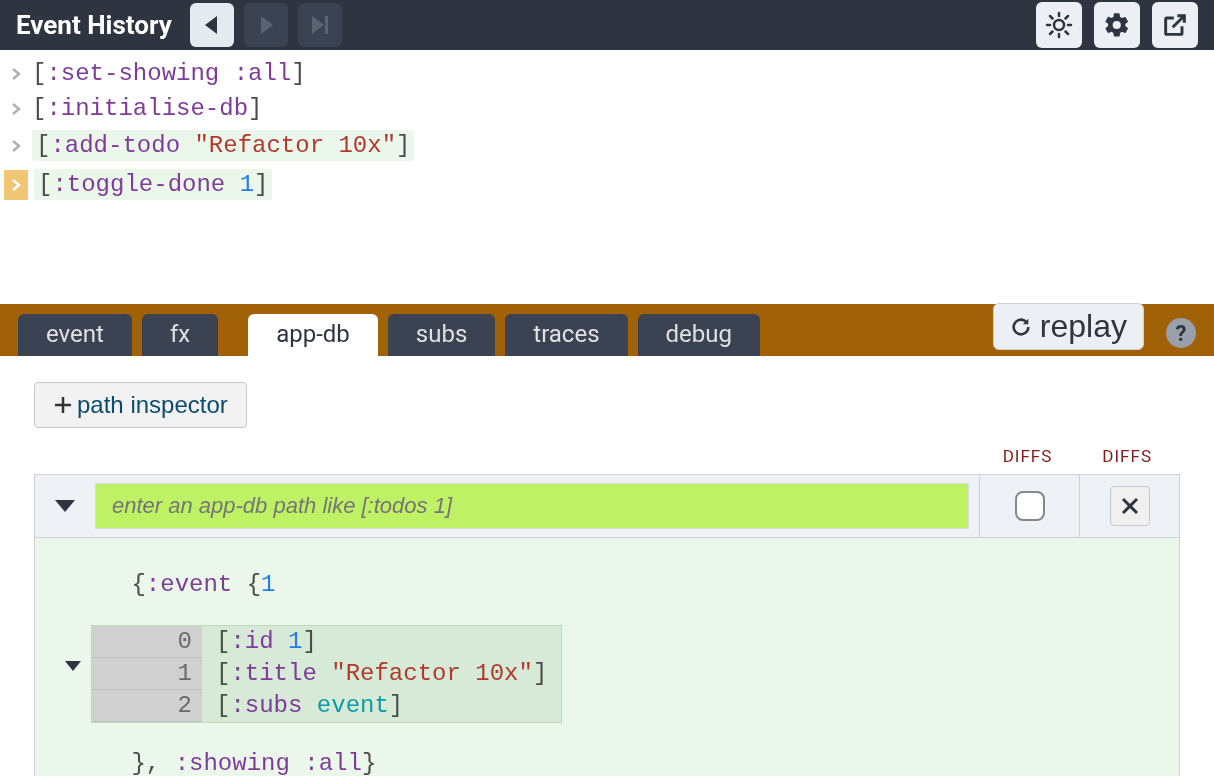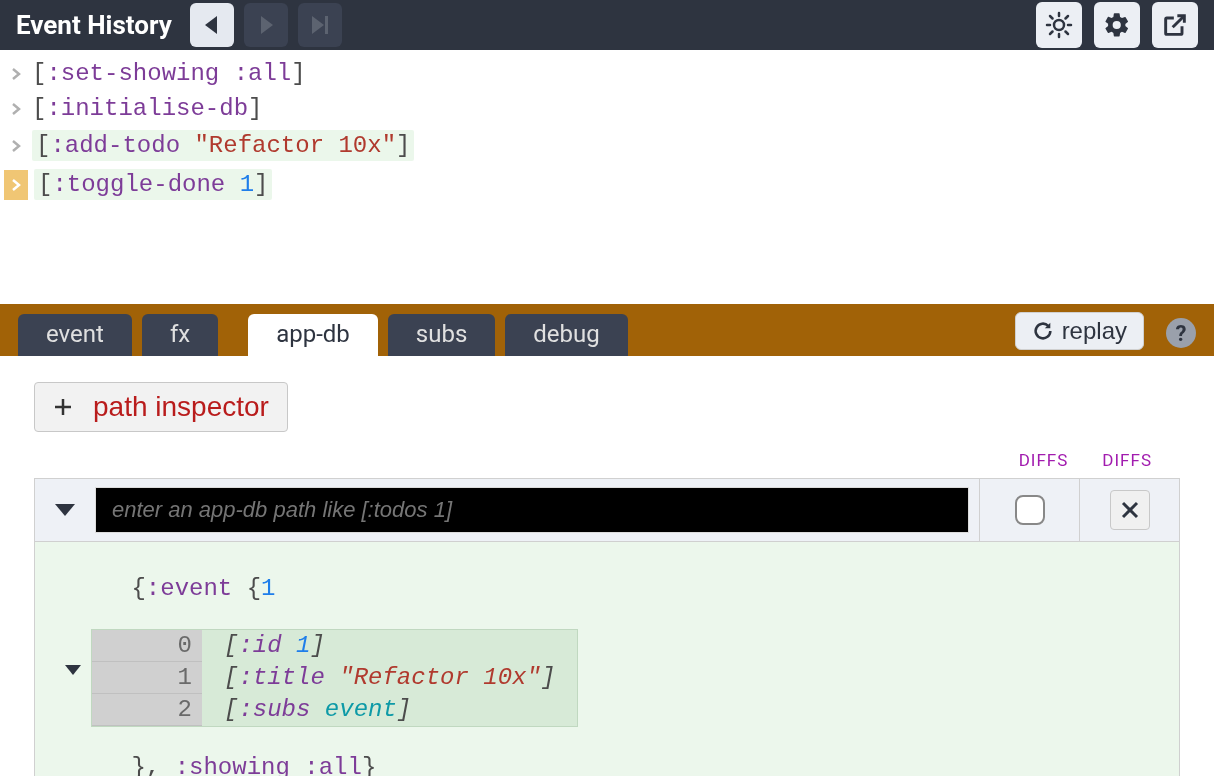--- a/index.html
+++ b/index.html
@@ -95,21 +95,21 @@
     padding: 6px 28px 8px;
     border-radius: 6px 6px 0 0;
     cursor: pointer;
   }
   .tab.active { background: #fff; color: #2e3440; margin-left: 20px; }
   .tabbar-spacer { flex: 1; }
   .replay-btn {
     background: #eceff4;
     border-radius: 6px;
     padding: 4px 16px;
-    font-size: 24px;
+    font-size: 32px;
     display: flex; align-items: center; gap: 8px;
     margin-bottom: 6px;
     cursor: pointer;
     border: 1px solid #d0d0d0;
     color: #2e3440;
   }
   .help-circle {
     width: 30px; height: 30px;
     border-radius: 50%;
     background: #9aa0ab;
@@ -119,53 +119,53 @@
     margin: 0 0 8px 12px;
     cursor: pointer;
   }
 
   
   .panel-area { padding: 26px 34px 0; }
   .path-inspector-btn {
     border: 1px solid #c8c8c8;
     background: #f2f2f2;
     padding: 8px 18px;
-    font-size: 28px;
+    font-size: 24px;
     border-radius: 4px;
-    display: inline-flex; align-items: center; gap: 20px;
-    cursor: pointer;
-    color: #b91c1c;
+    display: inline-flex; align-items: center; gap: 4px;
+    cursor: pointer;
+    color: #0c4a6e;
   }
 
   
   .col-headers {
-    display: flex; justify-content: flex-end; gap: 34px;
+    display: flex; justify-content: flex-end; gap: 50px;
     font-size: 17px; letter-spacing: 1px;
-    color: #a21caf;
+    color: #7f1d1d;
     margin-top: 18px;
     padding-right: 28px;
   }
 
   
   .inspector-row {
     display: flex;
     align-items: center;
     border: 1px solid #d0d0d0;
     background: #eef1f6;
     margin-top: 8px;
     height: 64px;
   }
   .inspector-expand {
     width: 60px; display: flex; align-items: center; justify-content: center;
     cursor: pointer;
   }
   .inspector-input {
     flex: 1;
     height: 46px;
-    background: #000000;
+    background: #bef264;
     border: 1px solid #dcdcdc;
     font-size: 22px;
     font-style: italic;
     color: #7a7a7a;
     padding: 0 16px;
     margin-right: 10px;
   }
   .inspector-cell {
     width: 100px;
     display: flex; align-items: center; justify-content: center;
@@ -215,23 +215,22 @@
   .kv-row { display: flex; }
   .kv-idx {
     width: 110px;
     background: #d0d0d0;
     color: #6a6a6a;
     text-align: right;
     padding: 2px 10px;
     border-bottom: 1px solid #c0c0c0;
   }
   .kv-val {
-    padding: 2px 22px;
+    padding: 2px 14px;
     min-width: 270px;
-    font-style: italic;
   }
 
   svg { display: block; }
 </style>
 </head>
 <body>
 
 <div class="header">
   <div class="header-title">Event History</div>
   <div class="nav-buttons">
@@ -326,20 +325,21 @@
       <span class="event-content hl"><span class="tok-bracket">[</span><span class="tok-kw">:toggle-done</span> <span class="tok-num">1</span><span class="tok-bracket">]</span></span>
     </div>
   </div>
 
 <div class="tabbar" id="tabbar">
   <div id="tabs-slot" style="display:flex;gap:10px;">
       <div class="tab">event</div>
       <div class="tab">fx</div>
       <div class="tab active">app-db</div>
       <div class="tab">subs</div>
+      <div class="tab">traces</div>
       <div class="tab">debug</div>
     </div>
   <div class="tabbar-spacer"></div>
   <button class="replay-btn">
     <svg width="22" height="22" viewBox="0 0 24 24">
       <path fill="none" stroke="#2e3440" stroke-width="2.8" d="M20 12a8 8 0 1 1-2.34-5.66"></path>
       <polygon points="20,3 20,9 14,9" fill="#2e3440"></polygon>
     </svg>
     <span>replay</span>
   </button>

